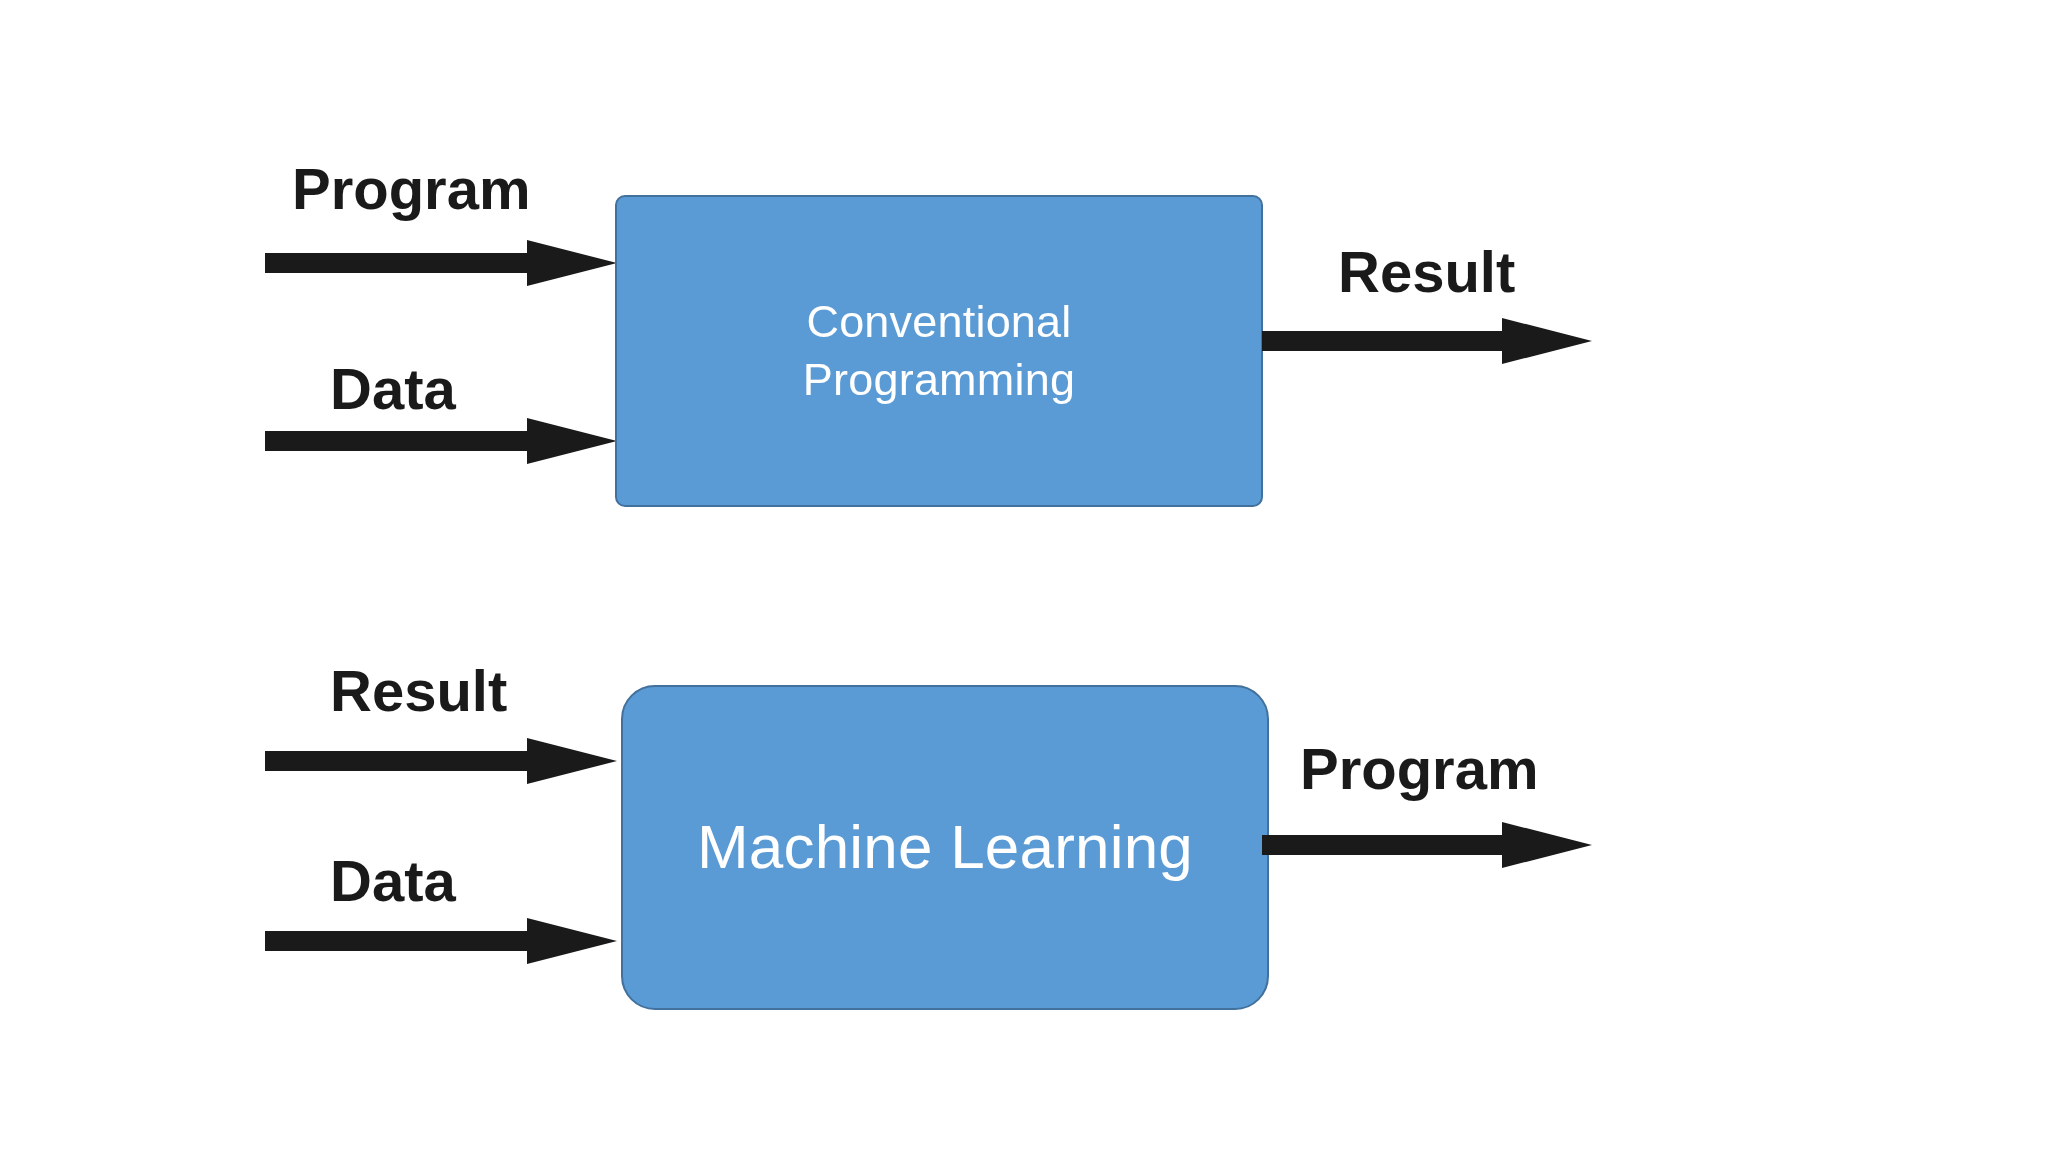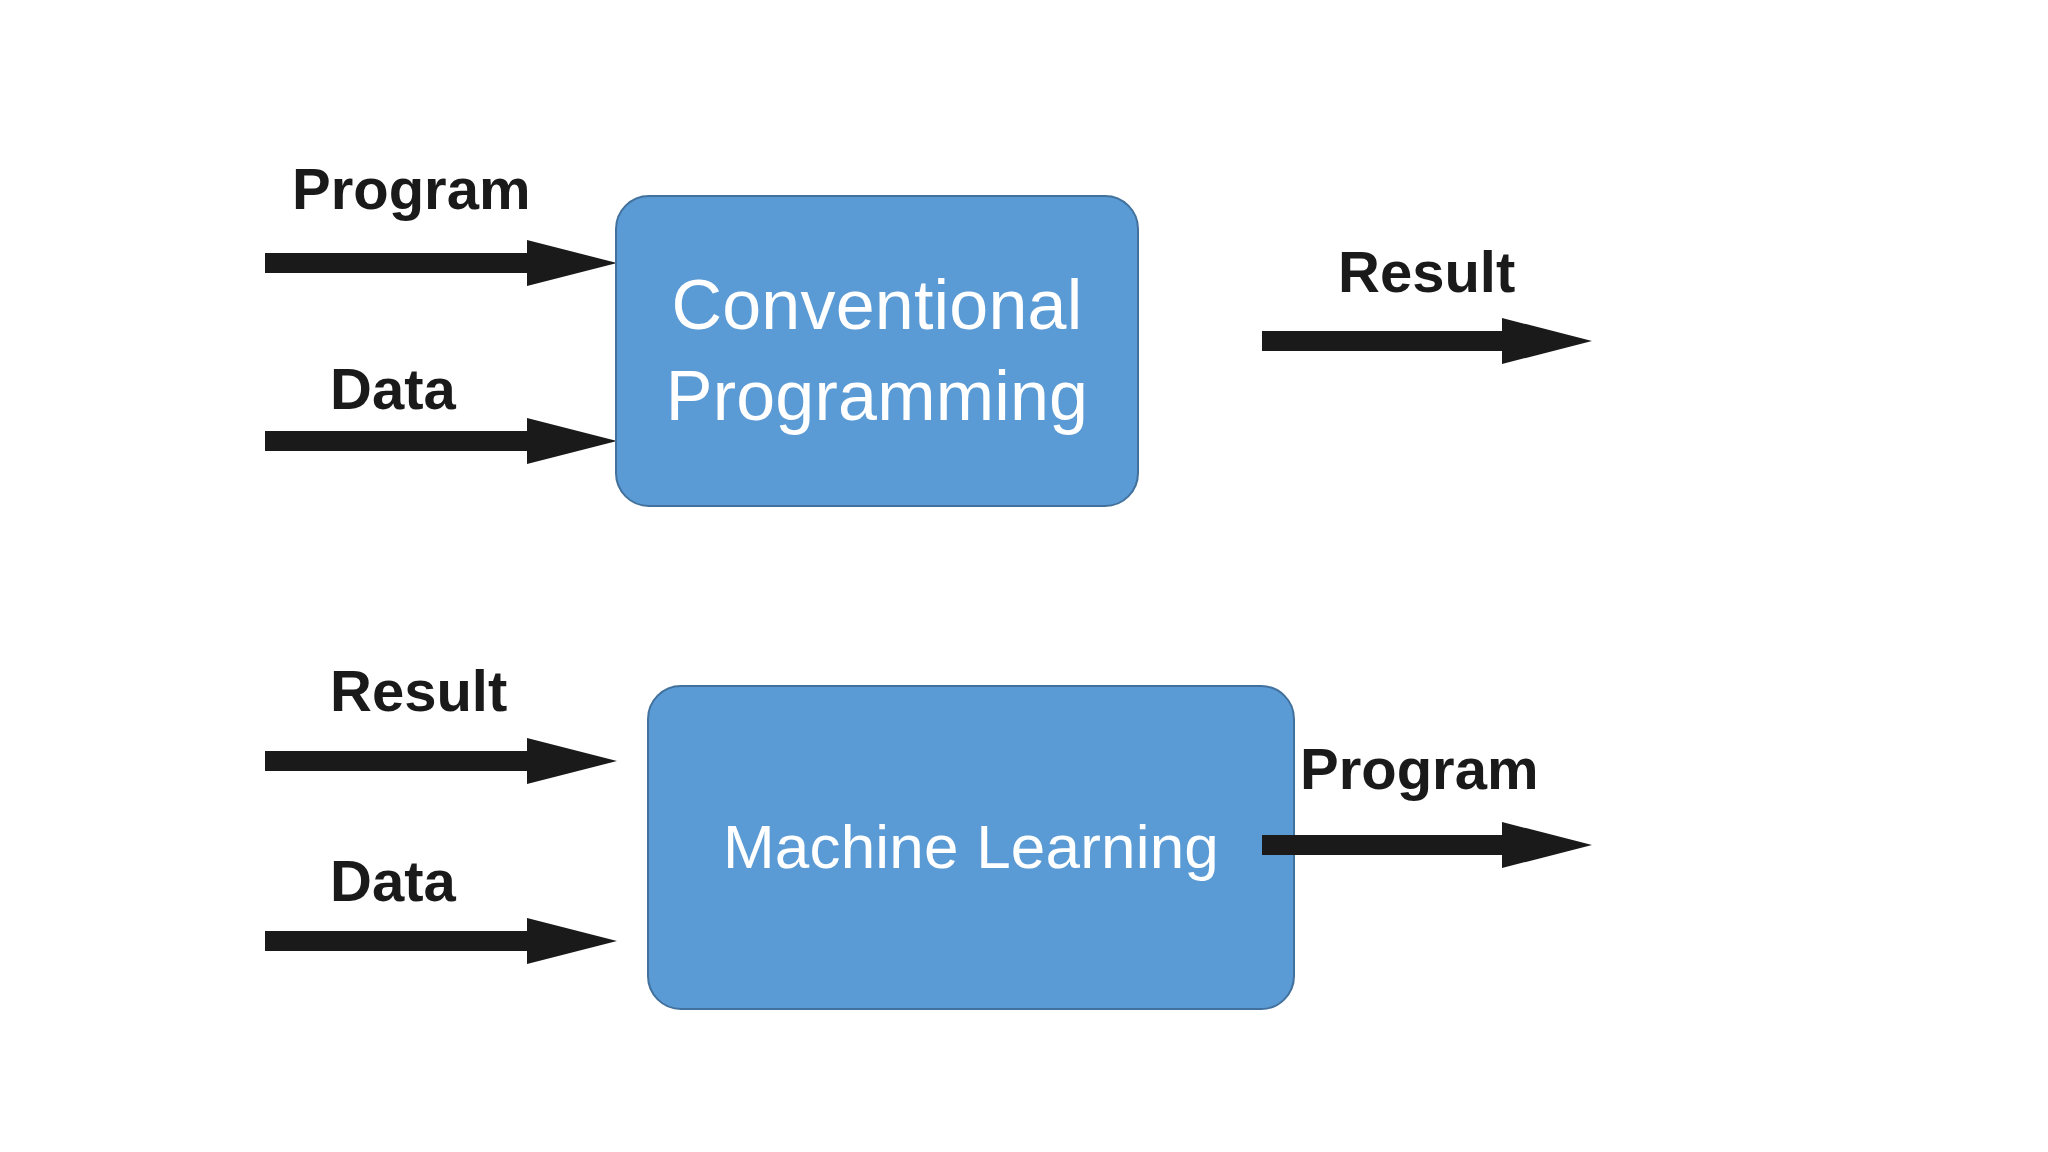--- a/index.html
+++ b/index.html
@@ -29,26 +29,27 @@
     text-align: center;
     color: #ffffff;
     font-weight: 400;
     line-height: 1.30;
     letter-spacing: 0.2px;
     white-space: pre-line;
   }
   #box-conventional {
     left: 615px;
     top: 195px;
-    width: 524px;
+    width: 648px;
     height: 312px;
-    font-size: 70px;
+    font-size: 45px;
+    border-radius: 10px;
   }
   #box-machine-learning {
-    left: 647px;
+    left: 621px;
     top: 685px;
     width: 648px;
     height: 325px;
     font-size: 62px;
   }
 
   
   .arrow {
     position: absolute;
     height: 46px;

